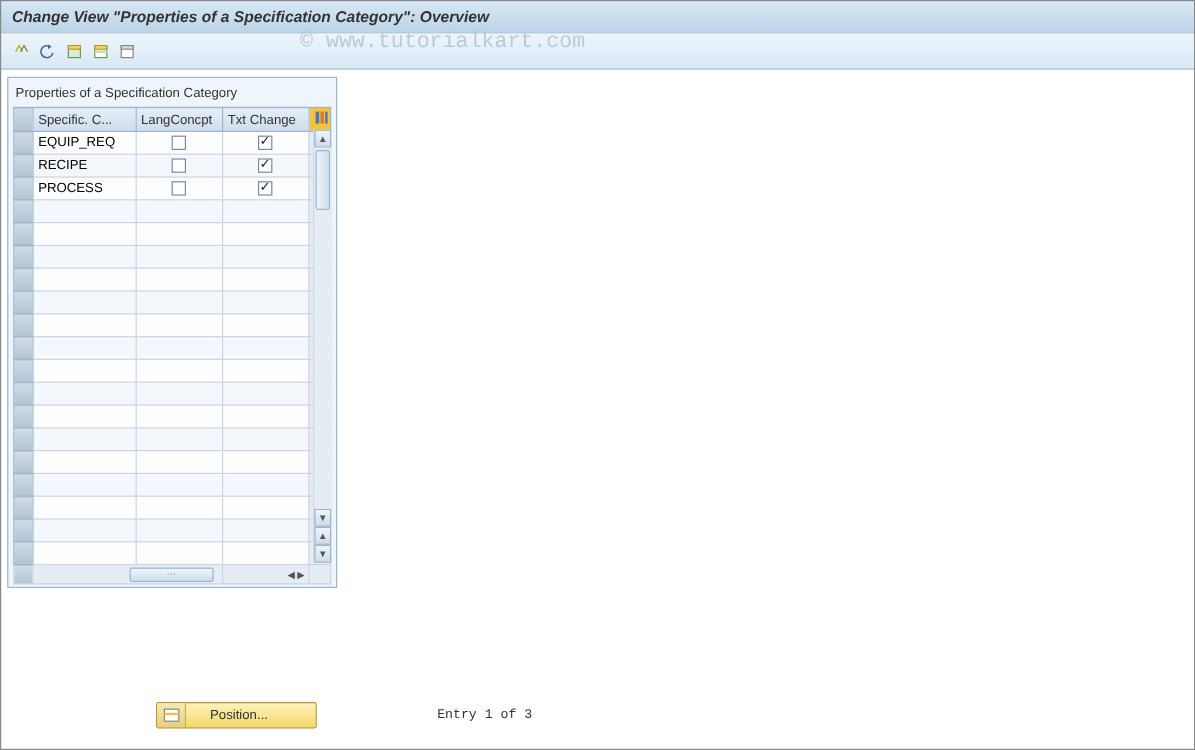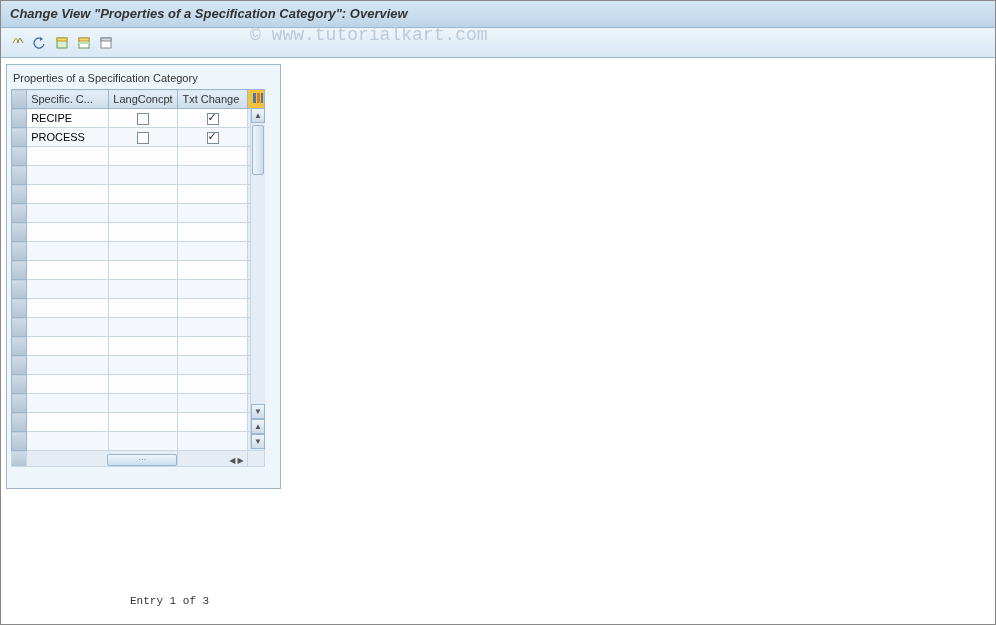--- a/index.html
+++ b/index.html
@@ -59,29 +59,29 @@
       pointer-events: none;
       z-index: 100;
     }
     .content-area {
       padding: 6px;
     }
     .panel {
       border: 1px solid #9bb6ce;
       width: 275px;
       background: #eef5fb;
-      padding: 4px 0 21px 0;
+      padding: 4px 0 2px 0;
     }
     .panel-title {
       padding: 3px 6px;
       color: #333;
       font-size: 11px;
     }
     .table-wrap {
-      margin: 2px 15px 0 4px;
+      margin: 2px 4px 0 4px;
       position: relative;
     }
     table {
       border-collapse: collapse;
       width: 100%;
       table-layout: fixed;
     }
     th {
       background: linear-gradient(to bottom, #e5eef7, #cdddeb);
       border: 1px solid #9bb6ce;
@@ -320,20 +320,27 @@
             <th class="config-h">
               <svg width="12" height="12" viewBox="0 0 12 12">
                   <rect x="1" y="1" width="3" height="10" fill="#4a77b5"></rect>
                   <rect x="5" y="1" width="3" height="10" fill="#d97c2e"></rect>
                   <rect x="9" y="1" width="2" height="10" fill="#4a77b5"></rect>
                 </svg>
             </th>
           </tr>
         </thead>
         <tbody id="table-body">
+        <tr>
+              <td class="rowsel"></td>
+              <td class="data-cell">EQUIP_REQ</td>
+              <td class="cb-cell"><span class="chk"></span></td>
+              <td class="cb-cell"><span class="chk checked"></span></td>
+              <td class="sb-cell"></td>
+            </tr>
             <tr>
               <td class="rowsel"></td>
               <td class="data-cell">RECIPE</td>
               <td class="cb-cell"><span class="chk"></span></td>
               <td class="cb-cell"><span class="chk checked"></span></td>
               <td class="sb-cell"></td>
             </tr>
             <tr>
               <td class="rowsel"></td>
               <td class="data-cell">PROCESS</td>
@@ -468,16 +475,25 @@
         </div>
         <div class="sarrow">▼</div>
         <div class="sarrow">▲</div>
         <div class="sarrow">▼</div>
       </div>
     </div>
   </div>
 </div>
 
 <div class="footer">
+  <button class="pos-btn">
+    <span class="pos-icon-part">
+      <svg width="14" height="14" viewBox="0 0 14 14">
+          <rect x="1" y="2" width="12" height="10" fill="#fff" stroke="#888"></rect>
+          <rect x="1" y="5" width="12" height="2" fill="#f5c33b"></rect>
+        </svg>
+    </span>
+    <span class="pos-label">Position...</span>
+  </button>
   <span class="entry-text">Entry 1 of 3</span>
 </div>
 
 <div class="outer-border"></div>
 
 </body></html>

